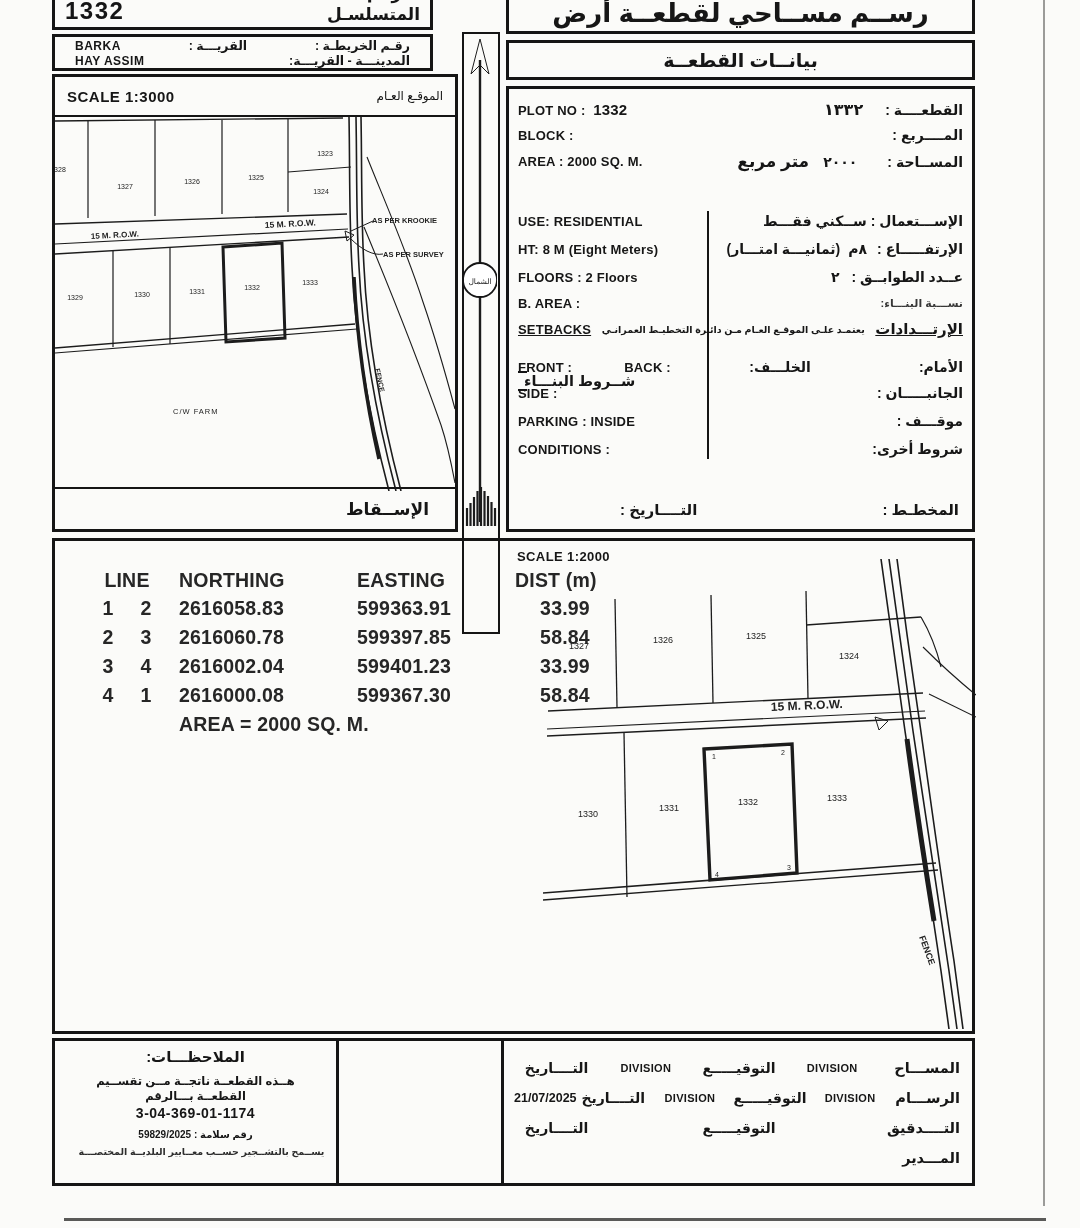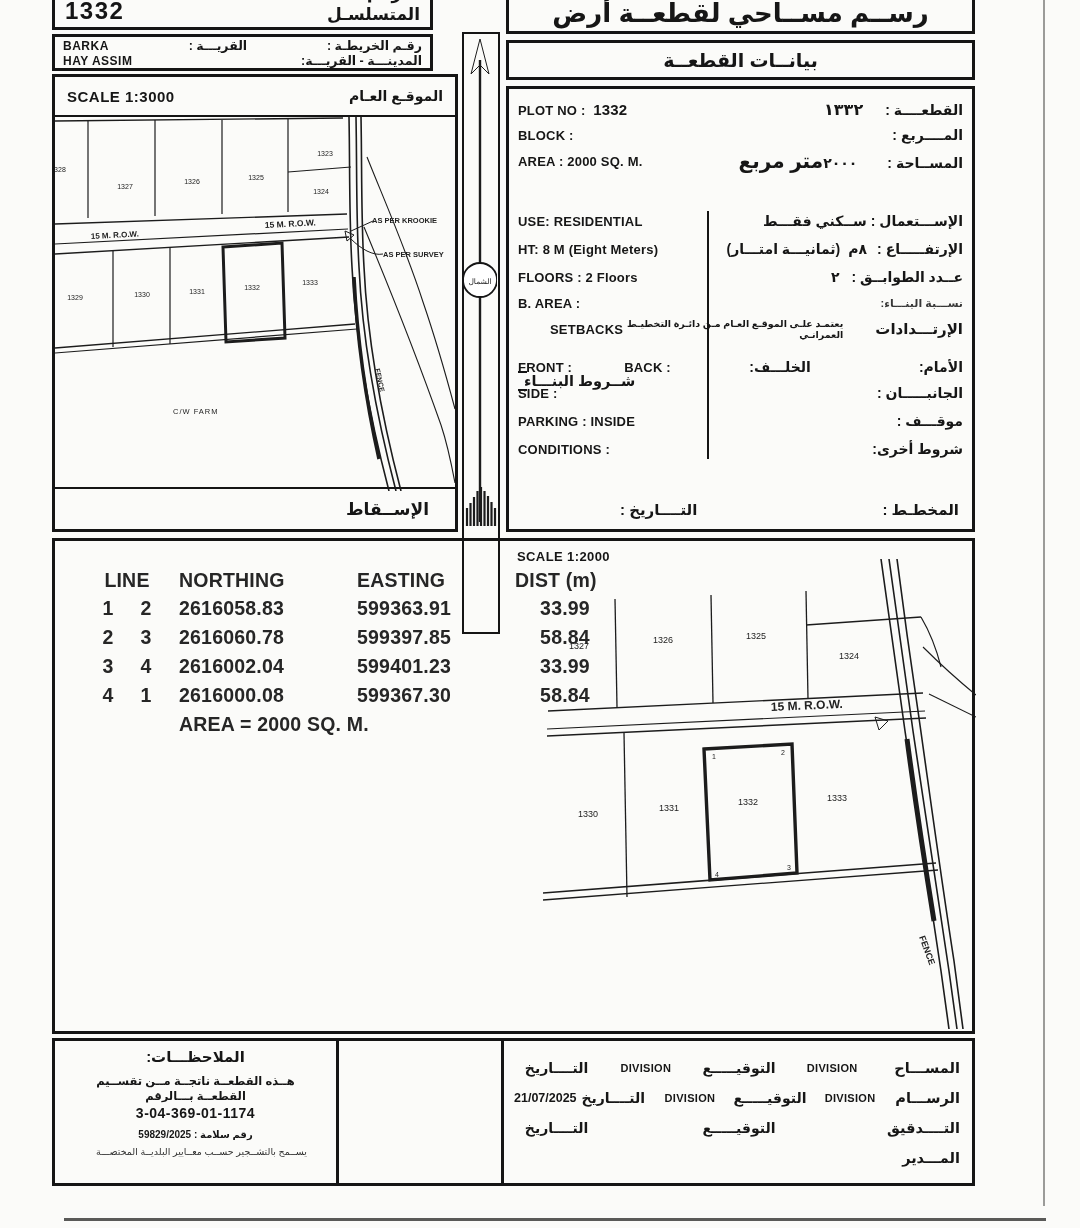--- a/index.html
+++ b/index.html
@@ -10,31 +10,31 @@
   svg text{font-family:"Liberation Sans","DejaVu Sans",sans-serif;fill:#222;}
   svg path,svg line{stroke:#1c1c1c;fill:none;}
 
   
   .serial{left:52px;top:-18px;width:381px;height:48px;display:flex;justify-content:space-between;
           align-items:flex-end;padding:0 10px 2px 10px;}
   .serial-val{font-size:24px;font-weight:bold;letter-spacing:1.5px;}
   .serial-lab{font-size:17px;font-weight:bold;}
 
   
-  .loc{left:52px;top:34px;width:381px;height:37px;padding:1px 8px;}
+  .loc{left:52px;top:34px;width:381px;height:37px;padding:1px 20px;}
   .loc-row{display:flex;justify-content:space-between;align-items:center;height:15px;}
   .loc-en{font-size:12px;font-weight:bold;letter-spacing:.5px;}
   .loc-ar{font-size:12.5px;font-weight:bold;}
 
   
   .map1{left:52px;top:74px;width:406px;height:458px;}
   .map1-head{height:38px;border-bottom:2px solid #151515;display:flex;justify-content:space-between;
              align-items:center;padding:0 12px;}
   .map1-scale{font-size:15px;font-weight:bold;letter-spacing:.5px;}
-  .map1-title{font-size:14px;font-weight:bold;}
+  .map1-title{font-size:12px;font-weight:normal;}
   .map1-svg{position:absolute;left:0;top:40px;}
   .map1-foot{position:absolute;left:0;right:0;bottom:0;height:40px;border-top:2px solid #151515;
              display:flex;align-items:center;justify-content:flex-end;padding-right:26px;
              font-size:17px;font-weight:bold;}
 
   
   .north{left:462px;top:32px;width:38px;height:602px;border-width:2.5px;}
 
   
   .doc-title{left:506px;top:-20px;width:469px;height:54px;display:flex;align-items:flex-end;
@@ -46,21 +46,21 @@
         align-items:center;}
   .en{font-size:13px;font-weight:bold;letter-spacing:.2px;}
   .arv{font-size:14px;font-weight:bold;direction:rtl;}
   .big-ar{font-size:16px;}
   .vline{position:absolute;left:198px;top:122px;width:2px;height:248px;background:#151515;}
   .cond-sep{position:absolute;left:9px;right:9px;top:92px;height:20px;display:flex;align-items:flex-start;flex-direction:column;}
   .cs-line{flex:0 0 178px;height:0;border-top:2px solid #151515;}
   .cs-hook1{width:7px;height:9px;border-right:2px solid #151515;border-top:2px solid #151515;margin-top:10px;}
   .cs-lab{font-size:14.5px;font-weight:bold;padding:0 6px;direction:rtl;}
   .cs-hook2{width:7px;height:9px;border-left:2px solid #151515;border-bottom:2px solid #151515;margin-bottom:10px;}
-  .uline{margin-left:32px;}
+  .uline{text-decoration:underline;}
   .sb-note{font-size:9.5px;font-weight:bold;direction:rtl;}
   .dim{font-size:11px;font-weight:bold;opacity:.85;}
   .info-bot{position:absolute;left:9px;right:9px;top:412px;height:24px;}
   .planner{position:absolute;right:4px;font-size:15px;font-weight:bold;}
   .datelab{position:absolute;left:102px;font-size:15px;font-weight:bold;}
 
   
   .bottom{left:52px;top:538px;width:923px;height:496px;}
   .scale2{position:absolute;left:462px;top:8px;font-size:13px;font-weight:bold;letter-spacing:.4px;}
   .coords{position:absolute;left:34px;top:26px;border-collapse:collapse;font-size:19.5px;
@@ -72,21 +72,21 @@
   .c-e{width:150px;padding-left:14px !important;}
   .c-d{width:100px;text-align:center;}
   .map2-svg{position:absolute;left:436px;top:18px;}
 
   
   .notes{left:52px;top:1038px;width:287px;height:148px;text-align:center;padding-top:7px;}
   .notes-title{font-size:15px;font-weight:bold;direction:rtl;}
   .notes-l1{font-size:11.5px;font-weight:bold;direction:rtl;margin-top:8px;line-height:15px;}
   .notes-num{font-size:14px;font-weight:bold;letter-spacing:.5px;margin-top:1px;}
   .notes-ref{font-size:10px;font-weight:bold;direction:rtl;margin-top:8px;text-align:center;}
-  .notes-l5{font-size:9.5px;font-weight:normal;direction:rtl;margin-top:6px;opacity:.9;padding-left:12px;}
+  .notes-l5{font-size:9.5px;font-weight:bold;direction:rtl;margin-top:6px;opacity:.9;padding-left:12px;}
   .mid{left:336px;top:1038px;width:168px;height:148px;}
   .sig{left:501px;top:1038px;width:474px;height:148px;padding:12px 12px 0 10px;}
   .sig-row{display:flex;direction:rtl;align-items:center;height:30px;}
   .sig-role{width:82px;font-size:14.5px;font-weight:bold;}
   .sig-div{width:94px;font-size:11px;font-weight:bold;text-align:center;direction:ltr;letter-spacing:.3px;}
   .sig-sig{width:94px;font-size:14px;font-weight:bold;text-align:center;}
   .sig-date{width:86px;font-size:14px;font-weight:bold;text-align:center;}
   .sig-val{flex:1;font-size:12.5px;font-weight:bold;text-align:left;direction:ltr;}
 
   
@@ -206,21 +206,21 @@
     <div class="irow" style="top:8px">
       <span class="en"><span>PLOT NO :</span>&nbsp; <b style="font-size:15px">1332</b></span>
       <span class="arv"><span>القطعــــة :</span><b class="big-ar" style="margin-right:22px">١٣٣٢</b></span>
     </div>
     <div class="irow" style="top:34px">
       <span class="en">BLOCK :</span>
       <span class="arv">المــــربع :</span>
     </div>
     <div class="irow" style="top:60px">
       <span class="en">AREA :  2000 SQ. M.</span>
-      <span class="arv"><span>المســاحة :</span><b style="margin-right:30px">٢٠٠٠</b><b style="font-size:20px">متر مربع</b></span>
+      <span class="arv"><span>المســاحة :</span><b style="margin-right:30px">٢٠٠٠</b><b style="margin-right:14px;font-size:17px">متر مربع</b></span>
     </div>
 
     <div class="cond-sep">
       <i class="cs-line"></i>
       <i class="cs-hook1"></i>
       <span class="cs-lab">شــروط البنـــاء</span>
       <i class="cs-hook2"></i>
     </div>
 
     <div class="vline"></div>

